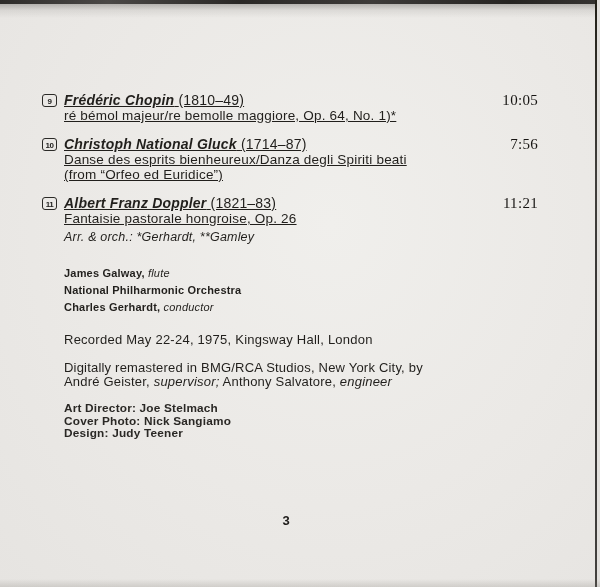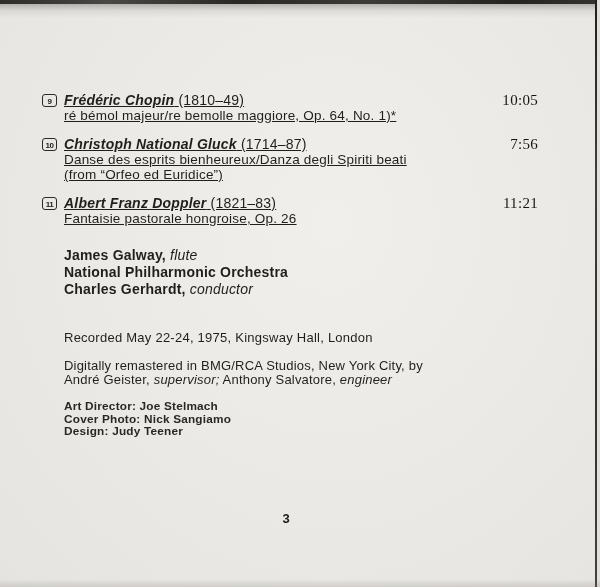--- a/index.html
+++ b/index.html
@@ -107,28 +107,28 @@
   .track-gap-2 { margin-top: 16px; }
   .arr-note {
     margin: 4px 0 0 22px;
     font-size: 12.5px;
     font-style: italic;
     line-height: 14px;
     letter-spacing: 0.2px;
   }
   .personnel {
     margin: 21px 0 0 22px;
-    font-size: 14px;
+    font-size: 11px;
     line-height: 17px;
     letter-spacing: 0.2px;
   }
   .personnel .name { font-weight: bold; }
   .personnel .role { font-style: italic; }
   .recorded {
-    margin: 32px 0 0 22px;
+    margin: 16px 0 0 22px;
     font-size: 13px;
     line-height: 15px;
     letter-spacing: 0.25px;
   }
   .remaster {
     margin: 14px 0 0 22px;
     font-size: 13px;
     line-height: 13.5px;
     letter-spacing: 0.2px;
   }
@@ -192,20 +192,21 @@
       <div class="track-text">
         <div class="track-heading">
           <span class="composer">Albert Franz Doppler</span>
           <span class="dates">(1821–83)</span>
         </div>
         <div class="track-line">Fantaisie pastorale hongroise, Op. 26</div>
       </div>
       <div class="track-time">11:21</div>
     </div>
 
+    <div class="arr-note">Arr. &amp; orch.: *Gerhardt, **Gamley</div>
 
     <div class="personnel">
       <div><span class="name">James Galway,</span> <span class="role">flute</span></div>
       <div><span class="name">National Philharmonic Orchestra</span> <span class="role"></span></div>
       <div><span class="name">Charles Gerhardt,</span> <span class="role">conductor</span></div>
     </div>
 
     <div class="recorded">Recorded May 22-24, 1975, Kingsway Hall, London</div>
 
     <div class="remaster">

